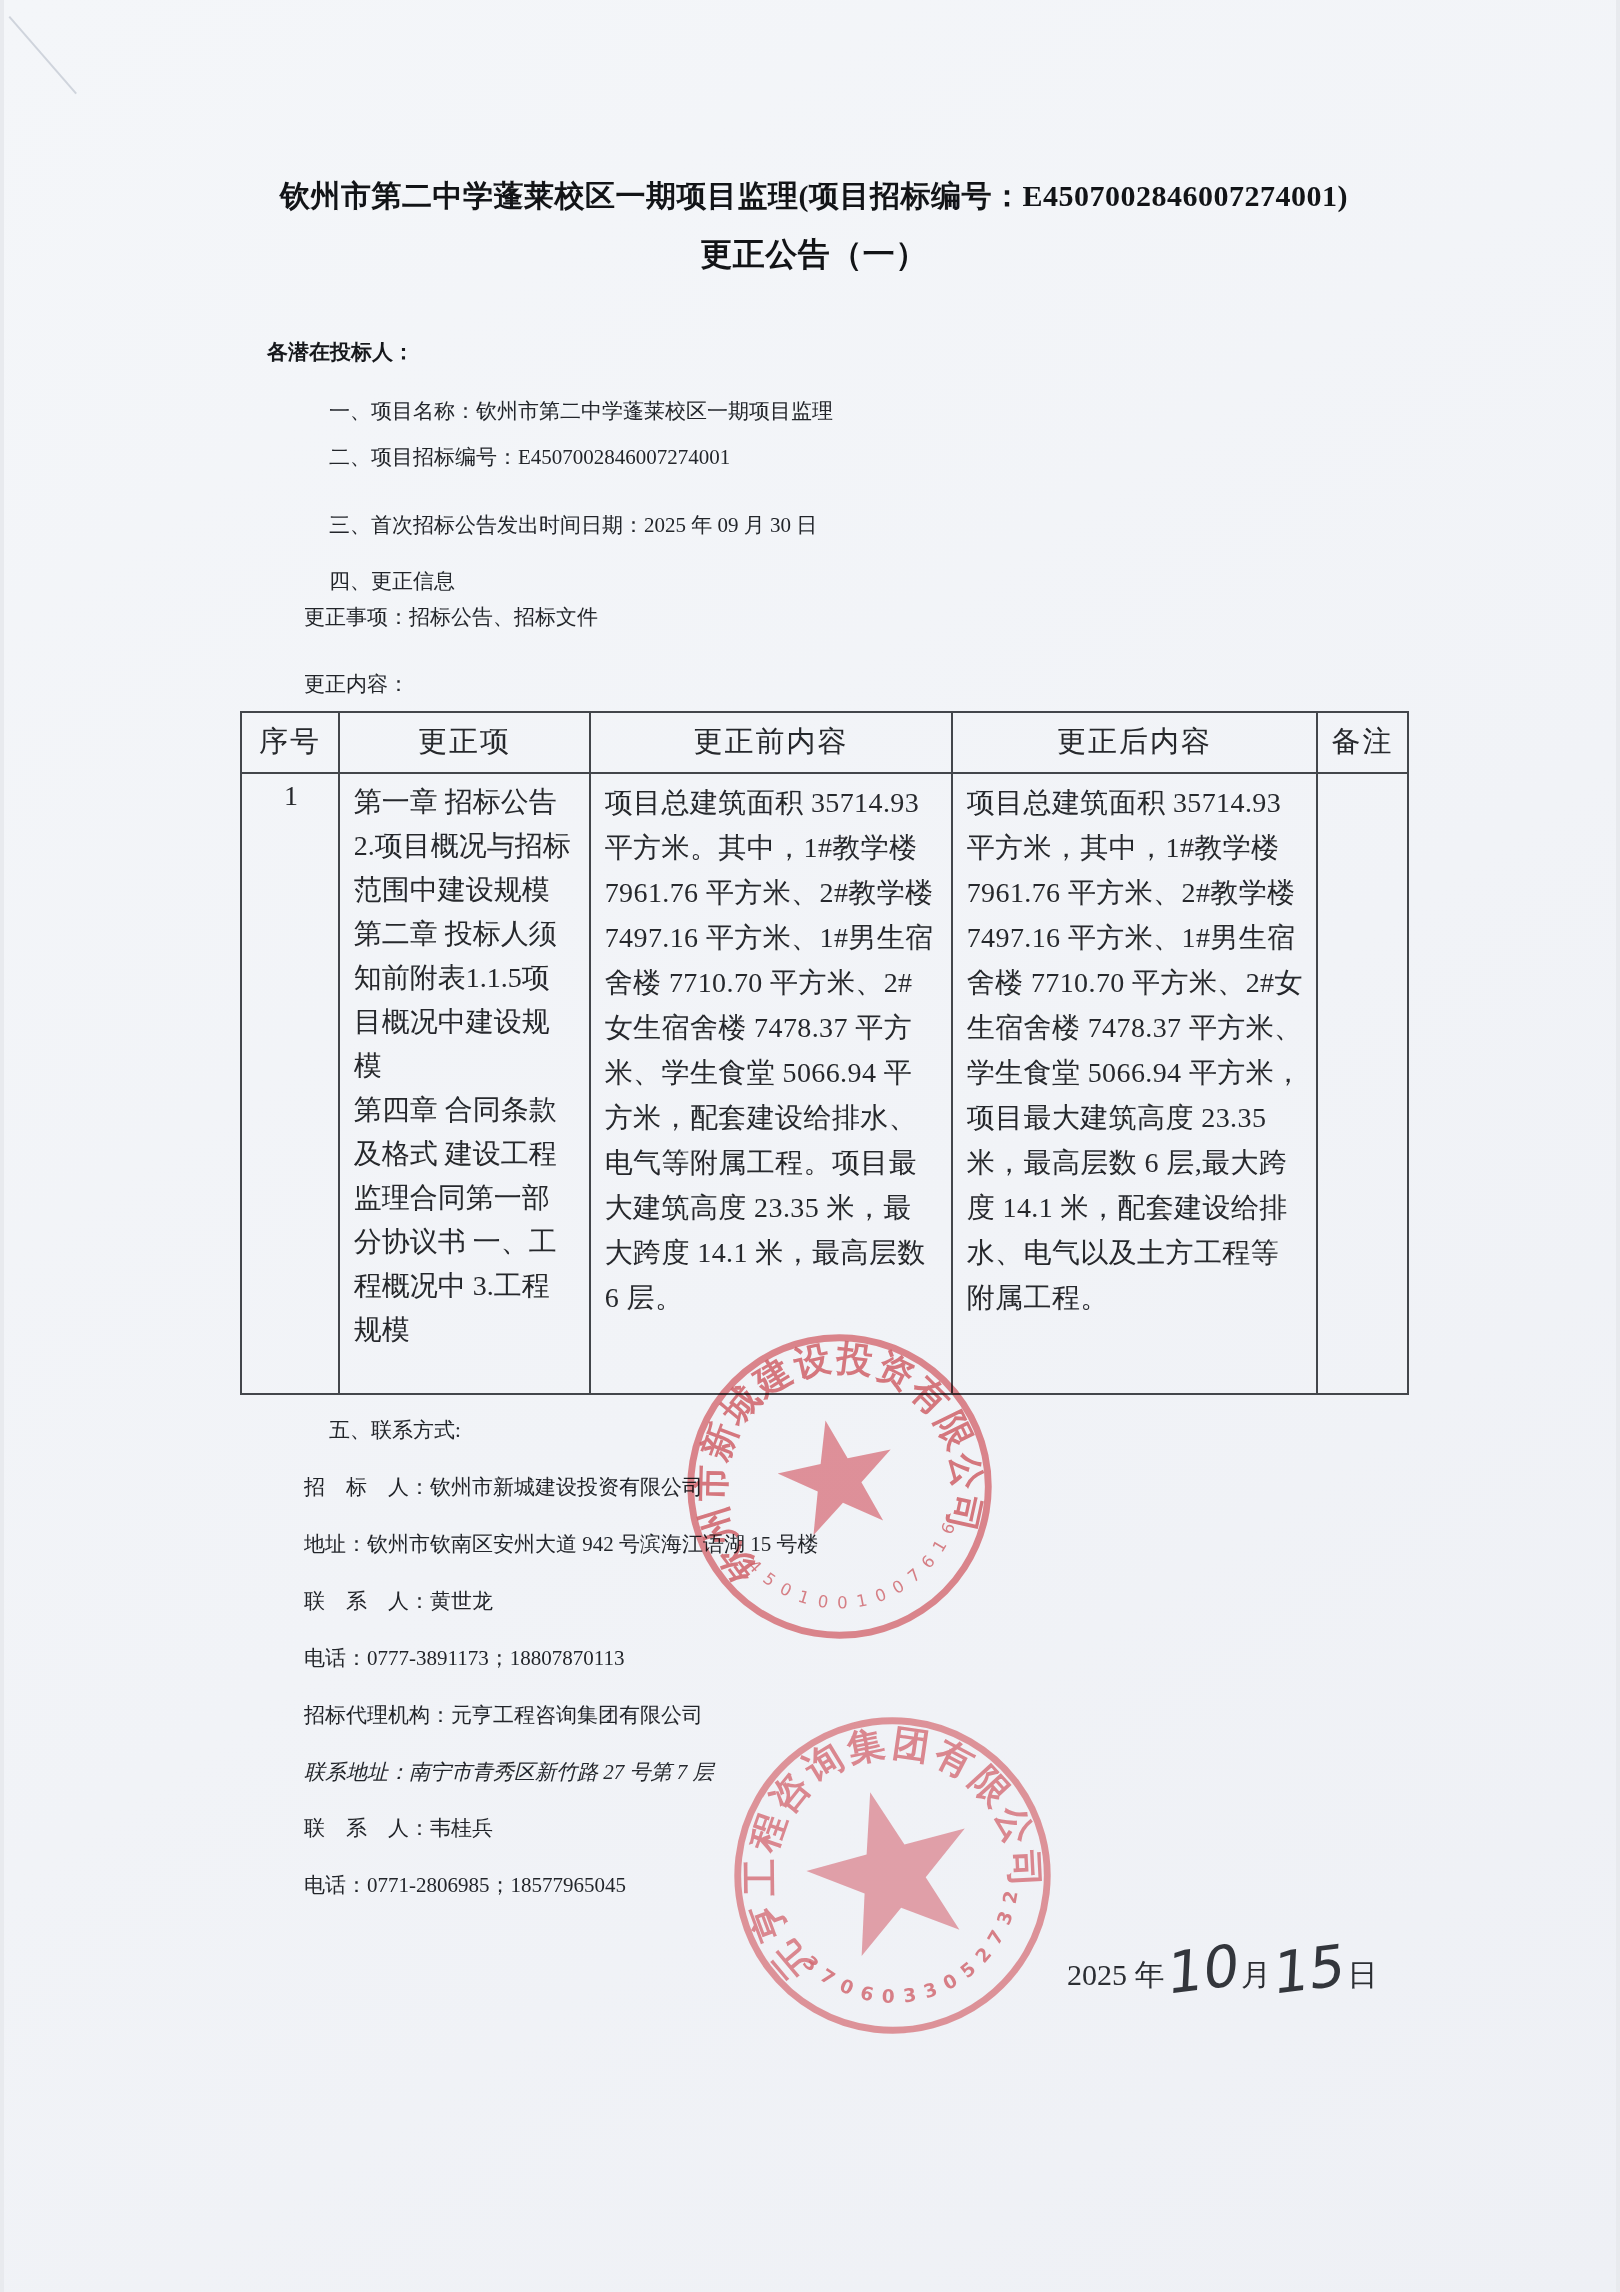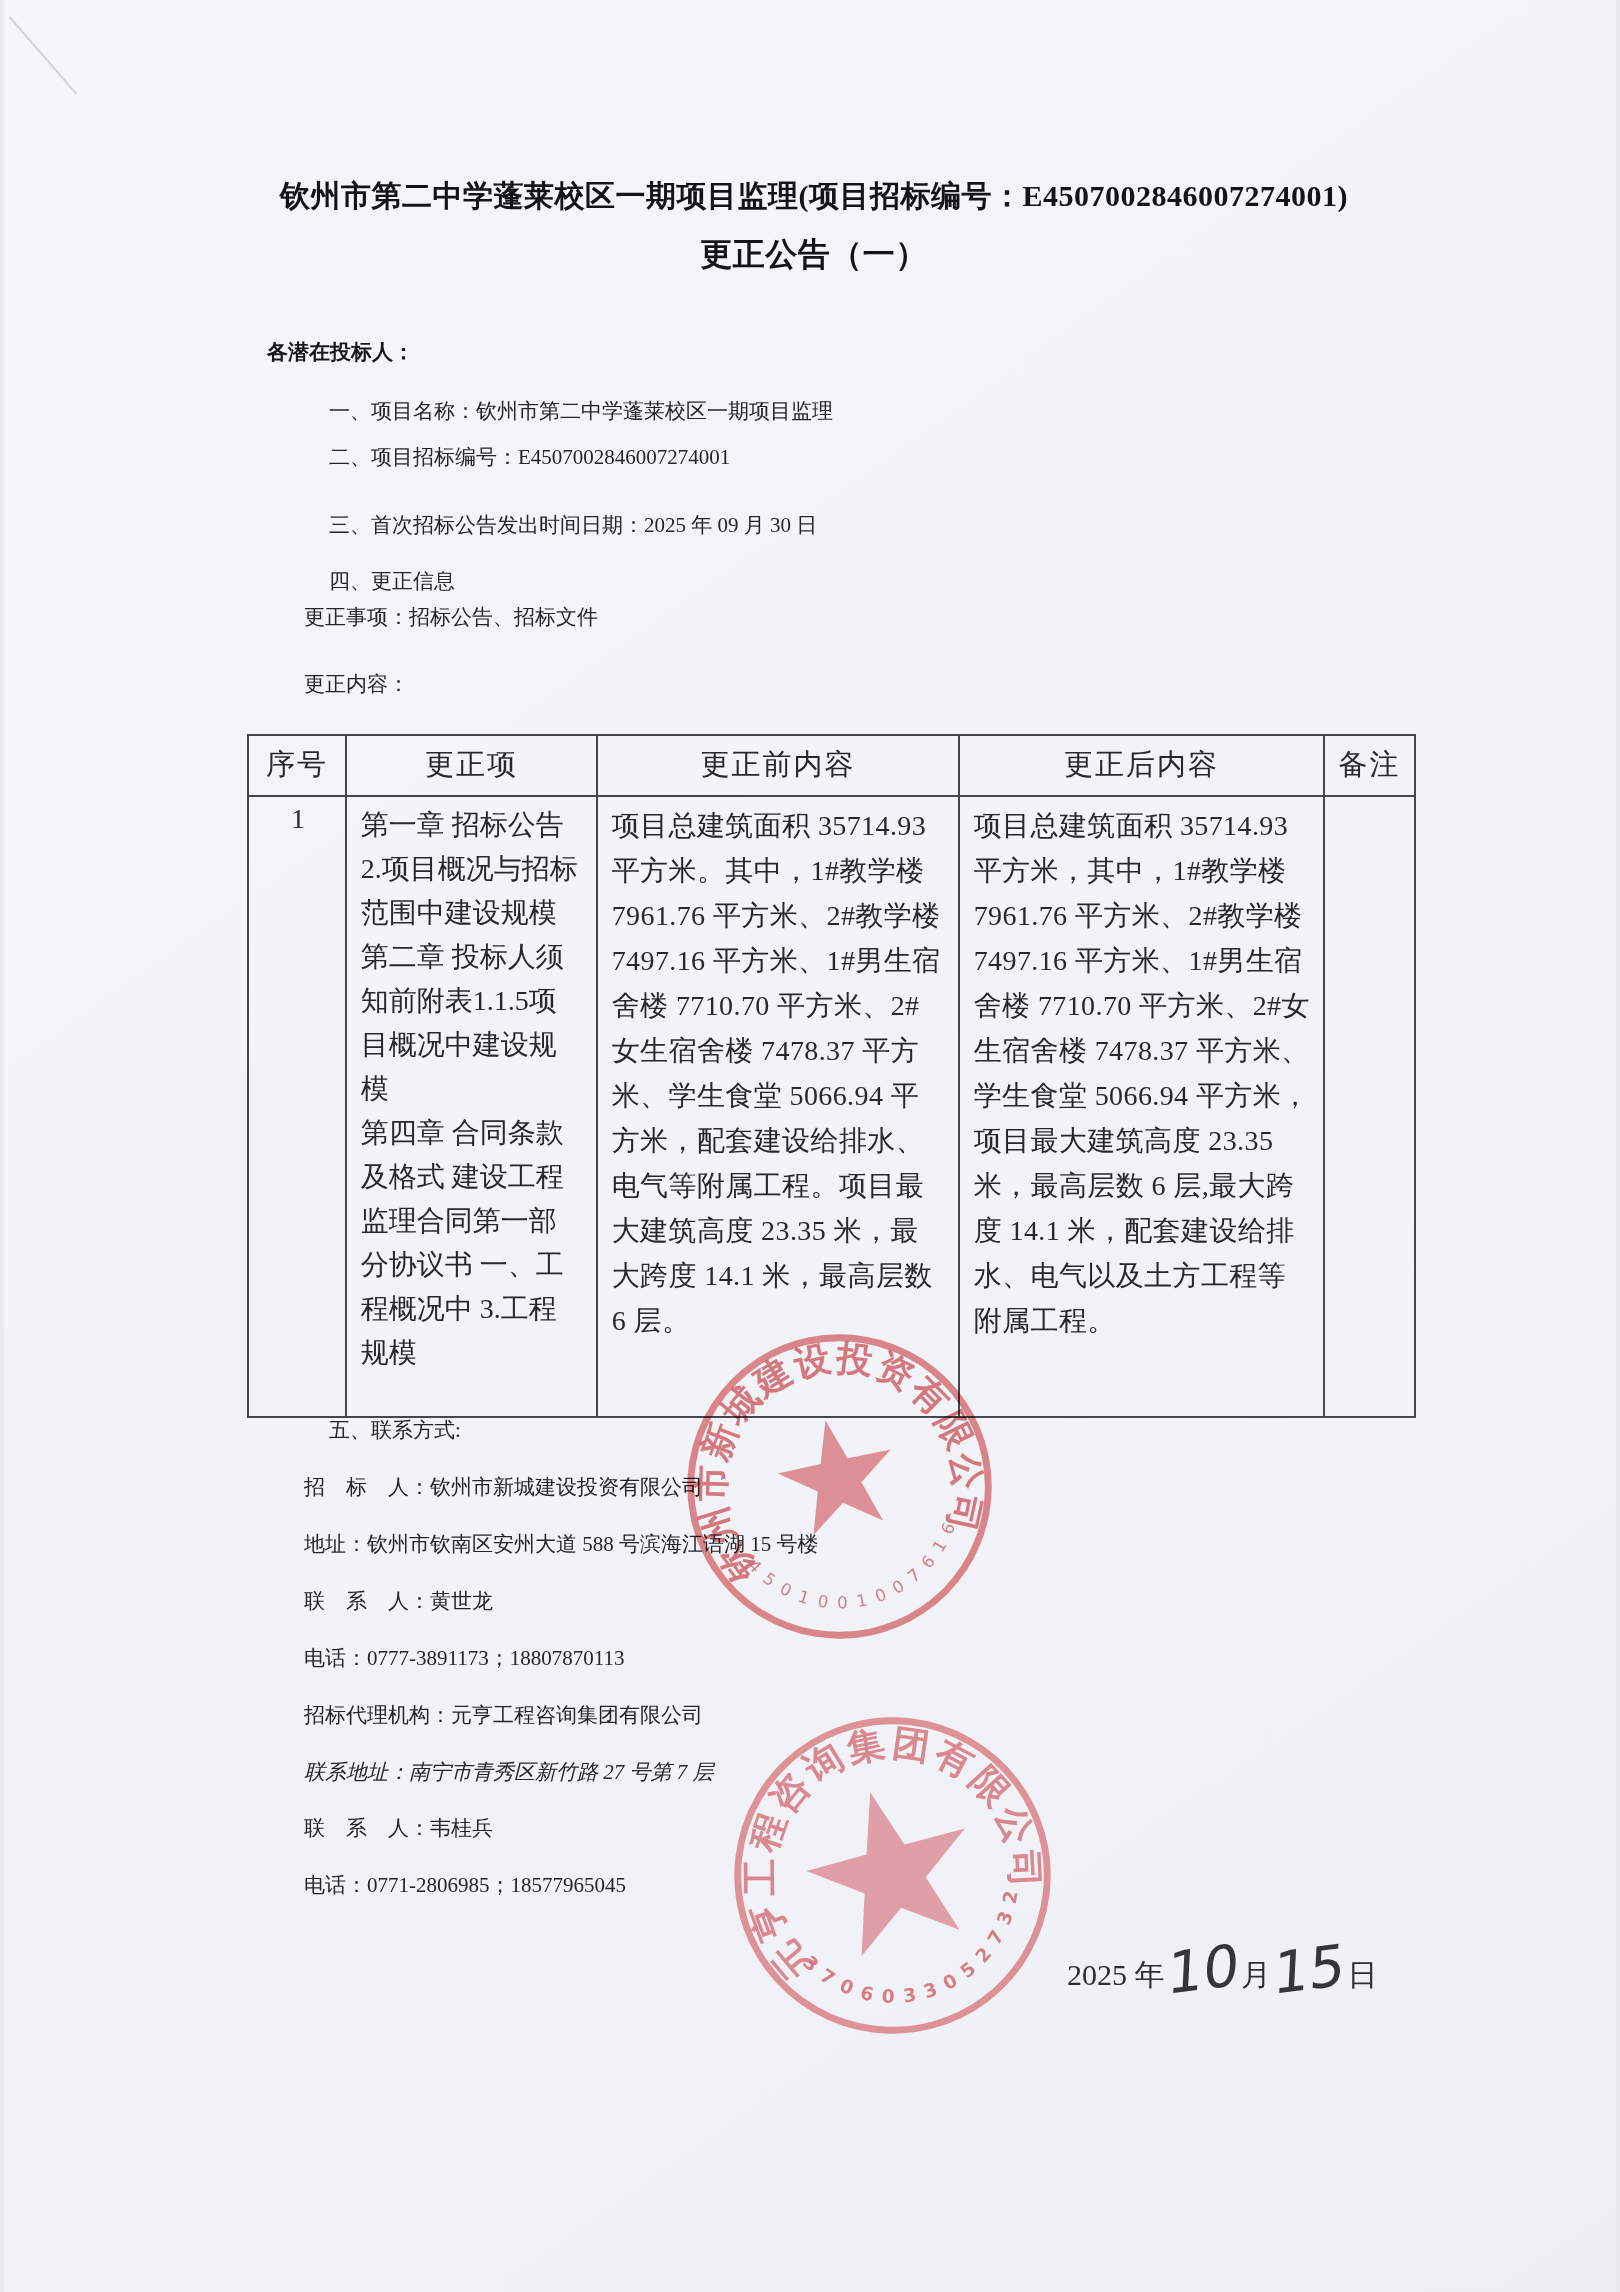--- a/index.html
+++ b/index.html
@@ -20,22 +20,22 @@
     position:absolute;left:0;width:1620px;text-align:center;
     font-weight:bold;color:#121417;letter-spacing:0.5px;
   }
   .title-1{top:176px;font-size:30px;}
   .title-2{top:233px;font-size:32px;}
   .line{
     position:absolute;font-size:21px;line-height:43px;white-space:nowrap;color:#22252a;
   }
   .salutation{font-weight:bold;color:#16181c;}
   .doc-table{
-    position:absolute;left:243px;top:711px;width:1166px;
-    border-collapse:collapse;table-layout:fixed;margin-top:23px;
+    position:absolute;left:236px;top:711px;width:1166px;
+    border-collapse:collapse;table-layout:fixed;
   }
   .doc-table td,.doc-table th{
     border:2px solid #43464b;
     font-weight:normal;
     font-size:28px;
     color:#26282c;
     vertical-align:top;
     padding:5.9px 11.8px 7.8px 13.7px;
   }
   .doc-table th{
@@ -107,21 +107,21 @@
 第四章 合同条款及格式 建设工程监理合同第一部分协议书 一、工程概况中 3.工程规模</td>
         <td class="cell-before">项目总建筑面积 35714.93 平方米。其中，1#教学楼 7961.76 平方米、2#教学楼 7497.16 平方米、1#男生宿舍楼 7710.70 平方米、2#女生宿舍楼 7478.37 平方米、学生食堂 5066.94 平方米，配套建设给排水、电气等附属工程。项目最大建筑高度 23.35 米，最大跨度 14.1 米，最高层数 6 层。</td>
         <td class="cell-after">项目总建筑面积 35714.93 平方米，其中，1#教学楼 7961.76 平方米、2#教学楼 7497.16 平方米、1#男生宿舍楼 7710.70 平方米、2#女生宿舍楼 7478.37 平方米、学生食堂 5066.94 平方米，项目最大建筑高度 23.35 米，最高层数 6 层,最大跨度 14.1 米，配套建设给排水、电气以及土方工程等附属工程。</td>
         <td></td>
       </tr>
     </tbody>
   </table>
 
   <div class="line contact-heading" style="left:325px;top:1409px;">五、联系方式:</div>
   <div class="line" style="left:300px;top:1466px;">招　标　人：钦州市新城建设投资有限公司</div>
-  <div class="line" style="left:300px;top:1523px;">地址：钦州市钦南区安州大道 588 号滨海江语湖 15 号楼</div>
+  <div class="line" style="left:300px;top:1523px;">地址：钦州市钦南区安州大道 942 号滨海江语湖 15 号楼</div>
   <div class="line" style="left:300px;top:1580px;">联　系　人：黄世龙</div>
   <div class="line" style="left:300px;top:1637px;">电话：0777-3891173；18807870113</div>
   <div class="line" style="left:300px;top:1694px;">招标代理机构：元亨工程咨询集团有限公司</div>
   <div class="line" style="left:300px;top:1751px;font-style:italic;">联系地址：南宁市青秀区新竹路 27 号第 7 层</div>
   <div class="line" style="left:300px;top:1807px;">联　系　人：韦桂兵</div>
   <div class="line" style="left:300px;top:1864px;">电话：0771-2806985；18577965045</div>
 
   <div class="stamp" style="left:674px;top:1325px;">
     <svg width="323" height="323" viewBox="0 0 330 330">
       <defs>

